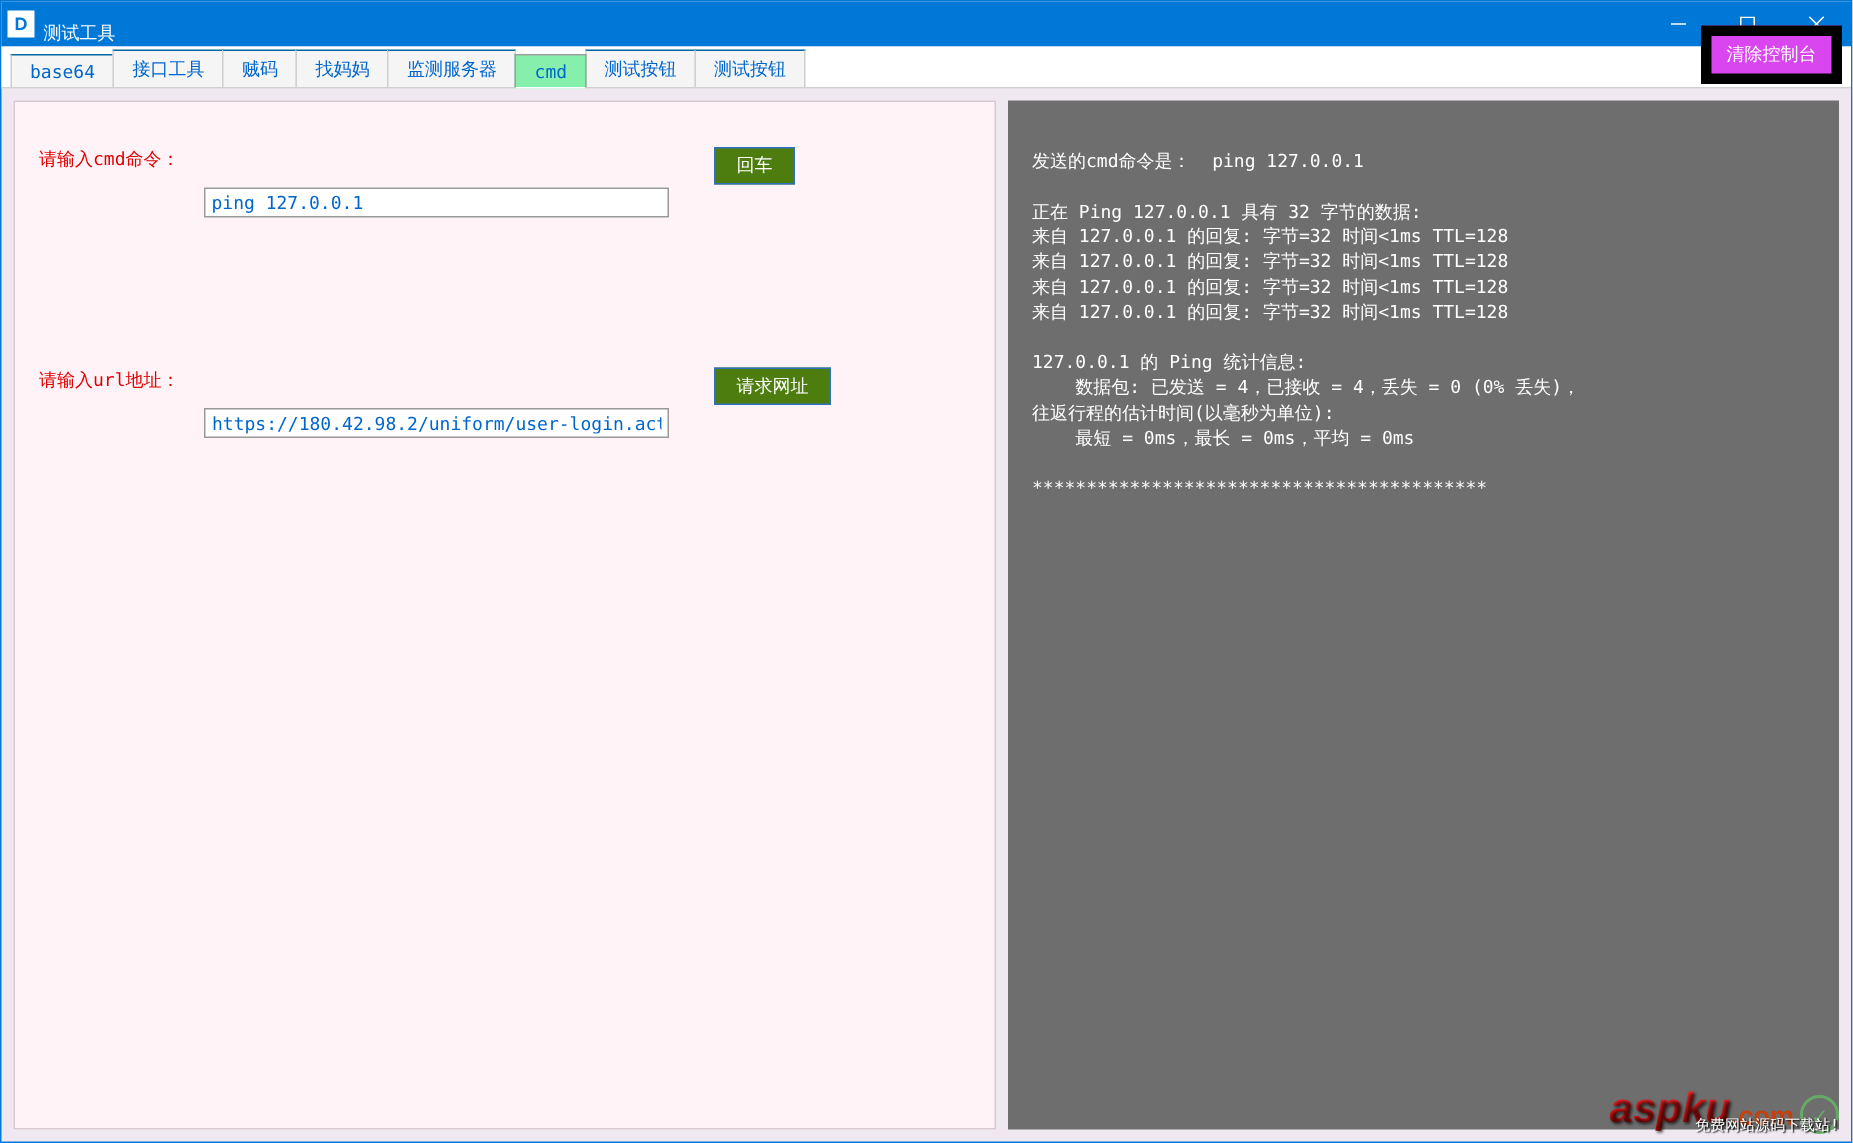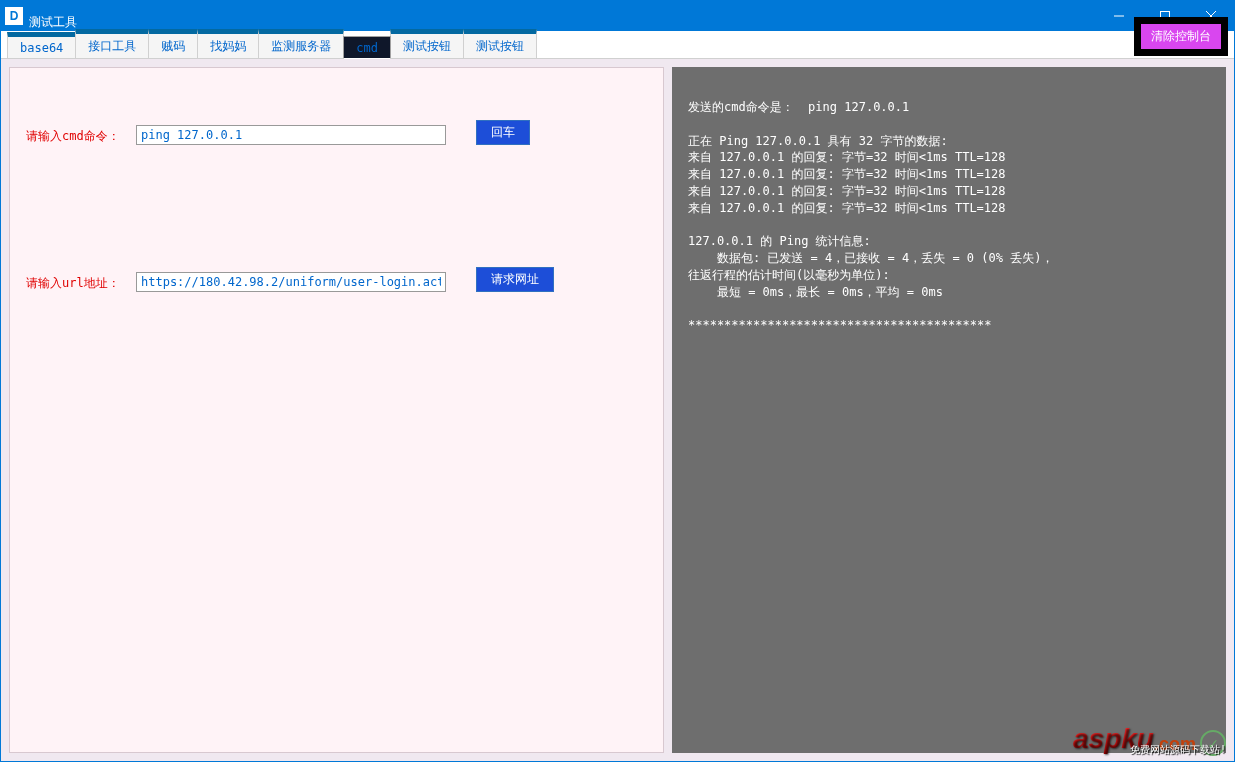--- a/index.html
+++ b/index.html
@@ -53,27 +53,27 @@
 .tabs { display: flex; flex: 1; gap: 0; align-items: flex-end; }
 .tab {
   padding: 4px 12px 3px;
   font-size: 12px;
   color: #0066cc;
   cursor: pointer;
   border: 1px solid transparent;
   border-bottom: none;
   background: #f5f5f5;
   border-right: 1px solid #d0d0d0;
-  border-top: 5px solid #0369a1;
+  border-top: 1px solid #0369a1;
   border-left: 1px solid #d0d0d0;
   margin-right: -1px;
   position: relative;
 }
 .tab.active {
-  background: #0f172a;
+  background: #86efac;
   border: 1px solid #a0a0a0;
   border-bottom: 1px solid #fff;
   z-index: 2;
   margin-bottom: -1px;
 }
 .clear-btn {
   background: #d946ef;
   color: #fff;
   border: 7px solid #000000;
   padding: 4px 10px;
@@ -89,42 +89,42 @@
   gap: 8px;
 }
 .left-pane {
   flex: 0 0 655px;
   background: #fff3f7;
   border: 1px solid #d8c8d0;
   padding: 30px 16px;
 }
 .form-row {
   display: flex;
-  align-items: flex-end;
+  align-items: flex-start;
   gap: 10px;
   margin-bottom: 100px;
 }
 .form-label {
   color: #e00000;
   font-size: 12px;
   width: 100px;
   text-align: left;
 }
 .form-input {
   flex: 0 0 310px;
   height: 20px;
   border: 1px solid #999;
   padding: 2px 4px;
   font-size: 12px;
   color: #0066cc;
   font-family: "SimSun", monospace;
   margin-top: 27px;
 }
 .blue-btn {
-  background: #1d4ed8;
+  background: #4d7c0f;
   color: #fff;
   border: 1px solid #3070c0;
   padding: 3px 14px;
   font-size: 12px;
   cursor: pointer;
   margin-left: 20px;
   font-family: "SimSun", monospace;
 }
 .right-pane {
   flex: 1;

